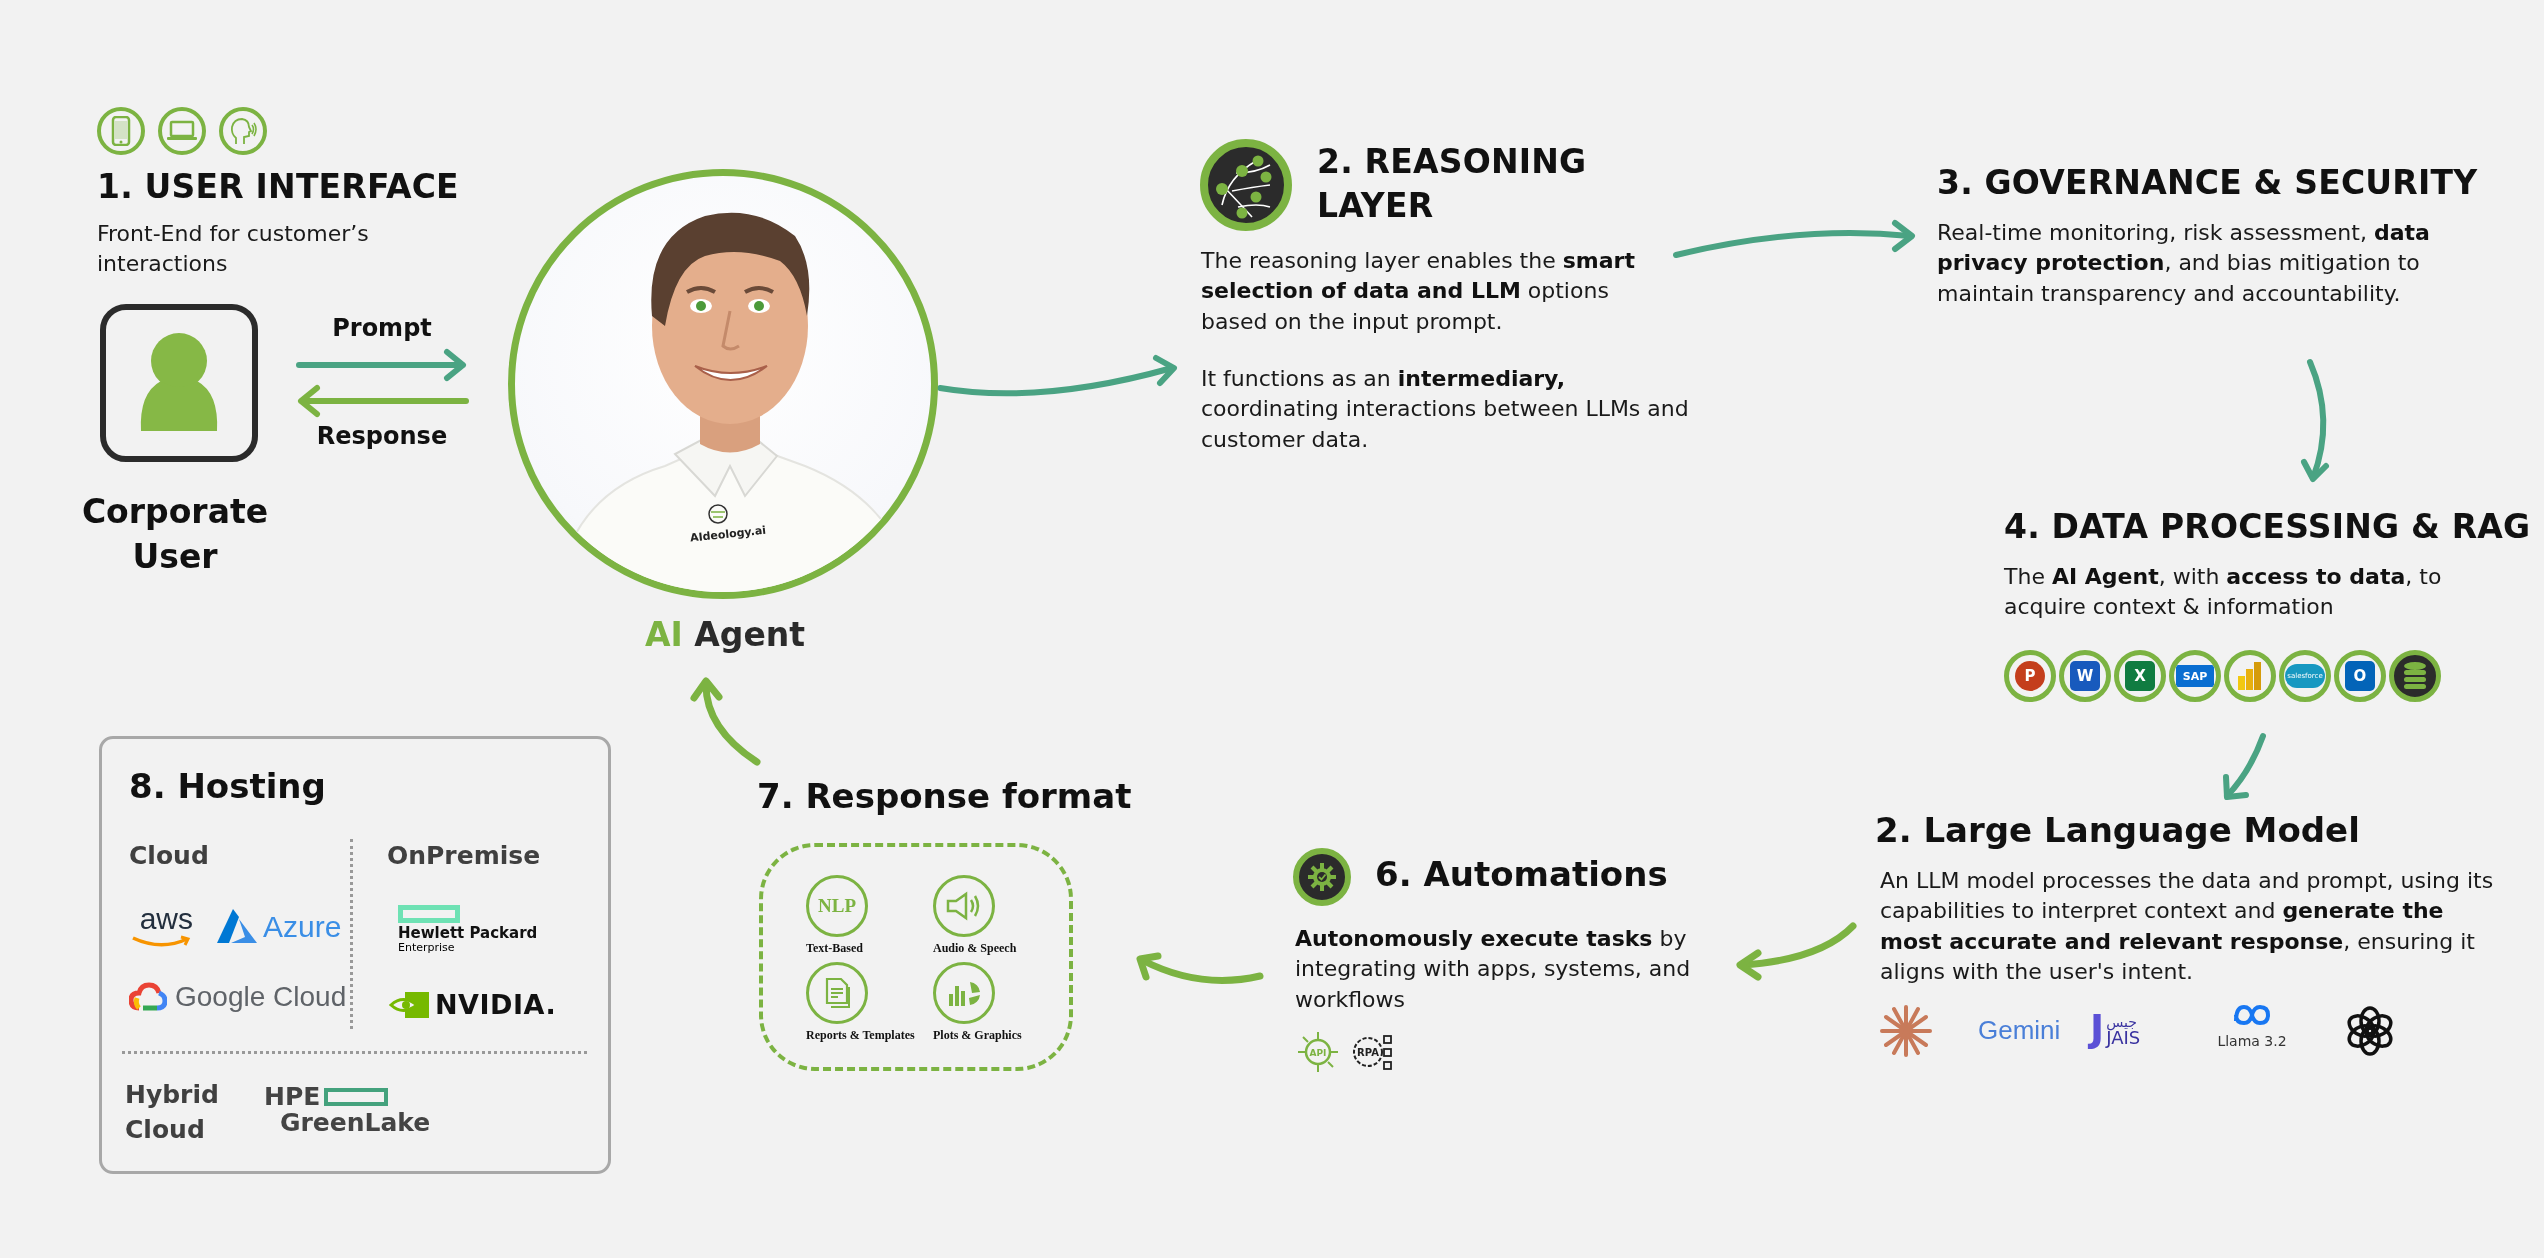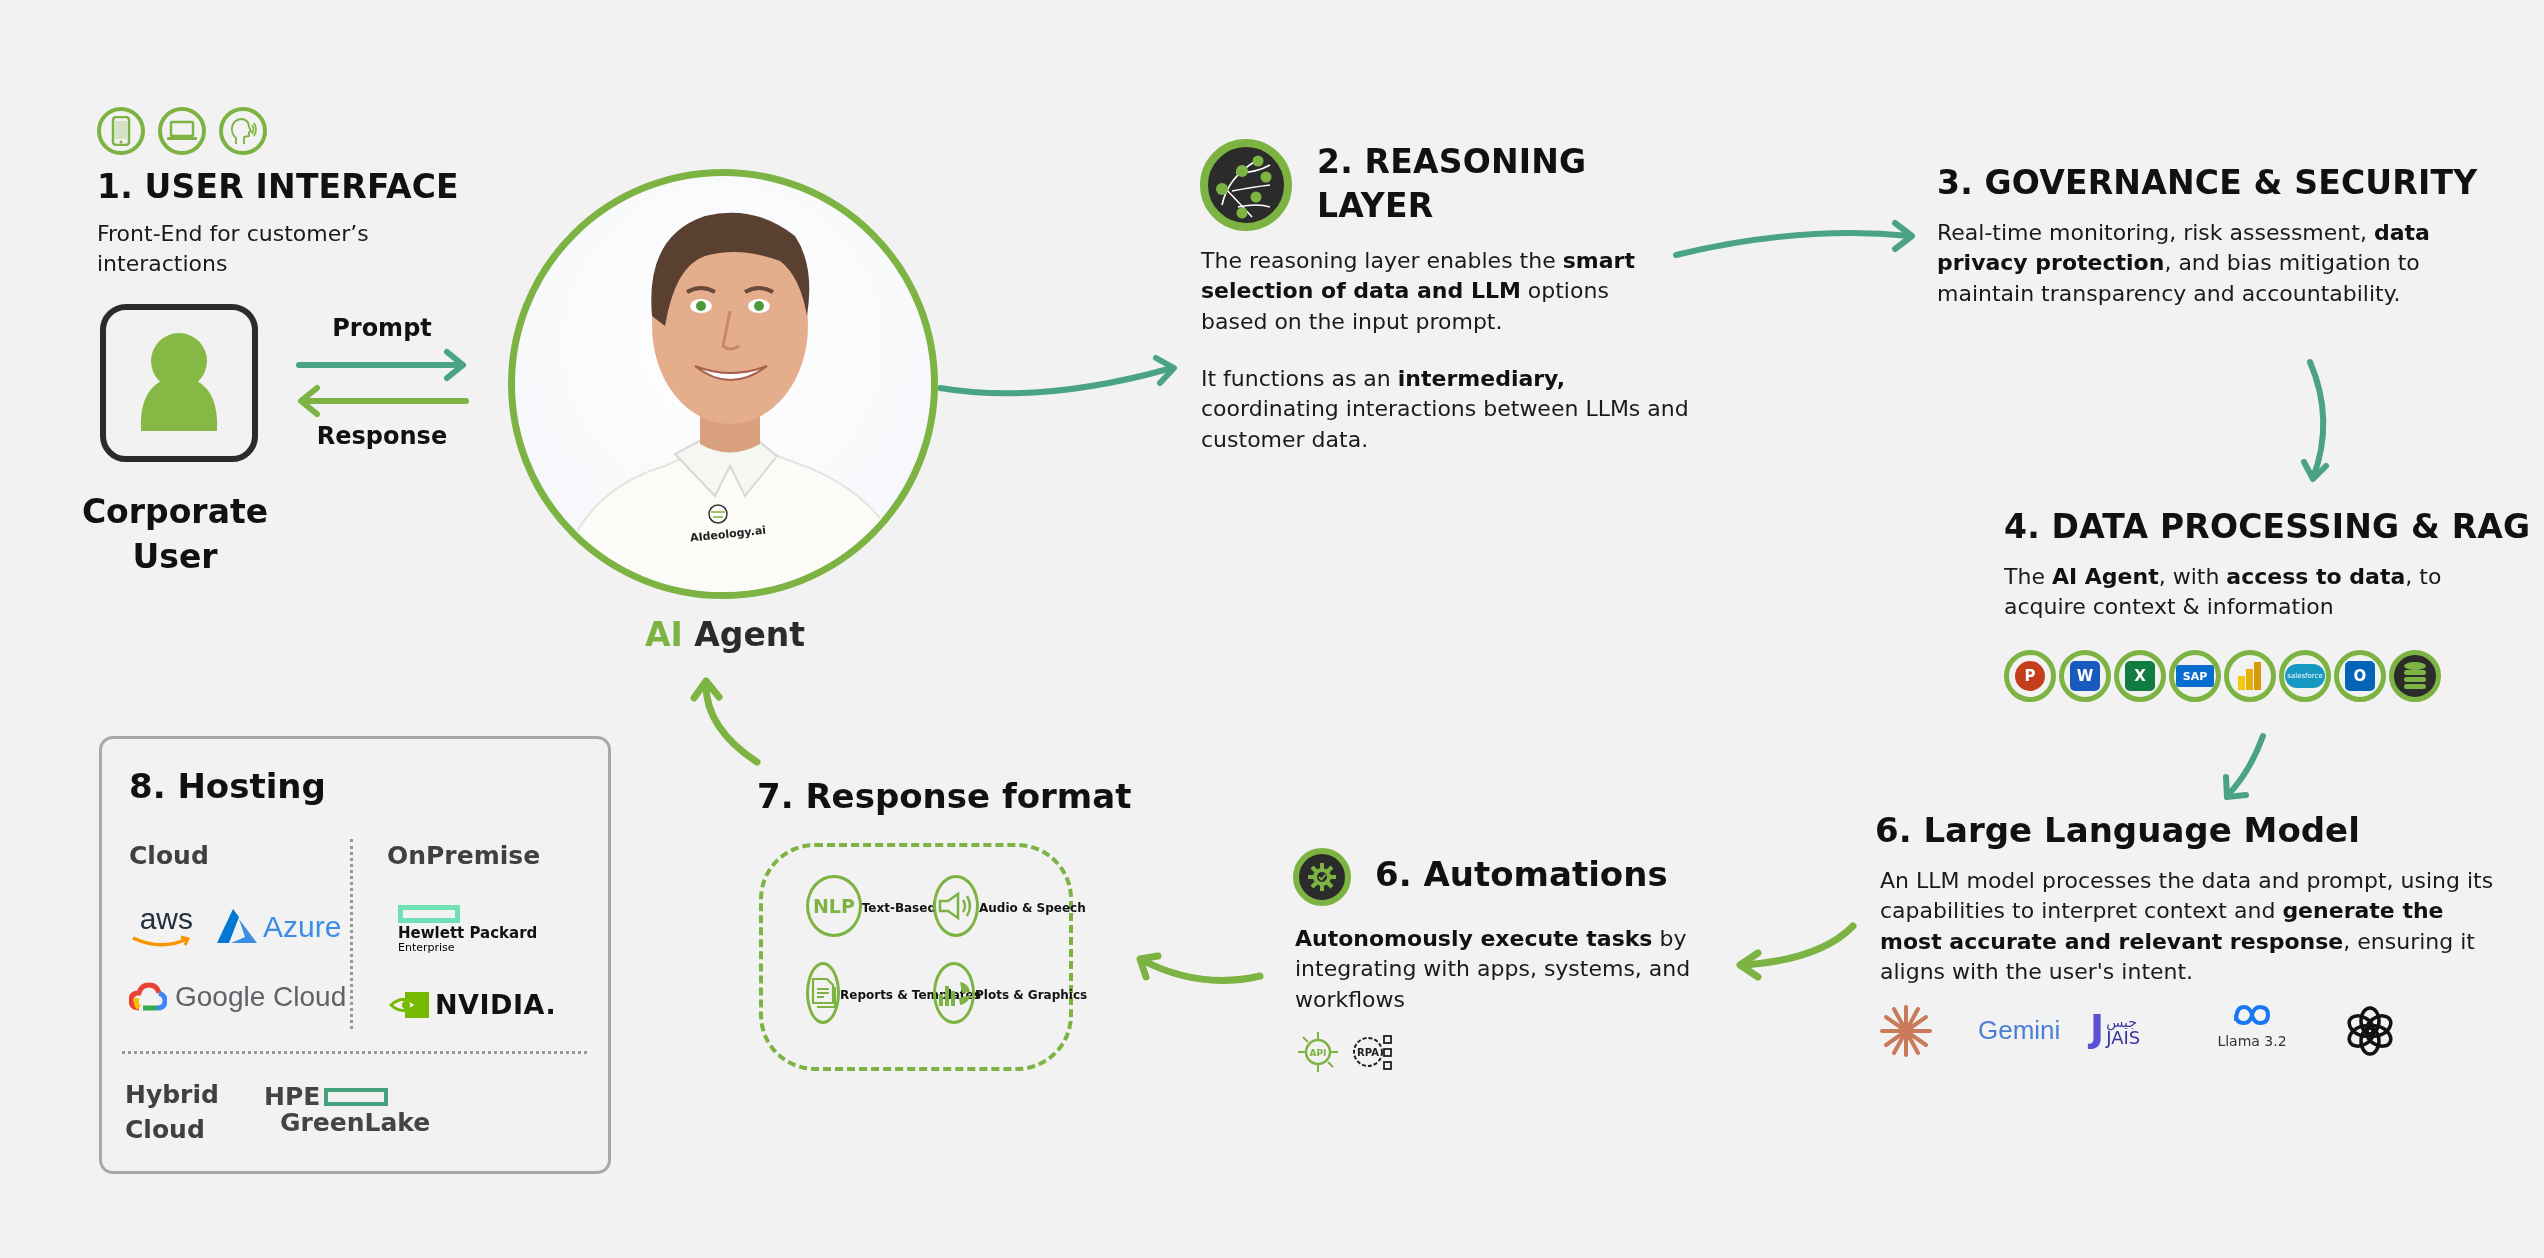--- a/index.html
+++ b/index.html
@@ -11,21 +11,21 @@
   .body-text { font-size: 22px; line-height: 1.38; color: #1a1a1a; }
   .body-text b { font-weight: 700; color: #111; }
   .ring { width: 48px; height: 48px; border: 4px solid #7cb342; border-radius: 50%; display: flex; align-items: center; justify-content: center; }
   .user-box { width: 158px; height: 158px; border: 6px solid #2b2b2b; border-radius: 26px; background: #f2f2f2; display: flex; align-items: center; justify-content: center; }
   .arrow-label { font-weight: 700; font-size: 24px; color: #111; text-align: center; width: 170px; }
   .agent-circle { width: 430px; height: 430px; border: 7px solid #7cb342; border-radius: 50%; background: radial-gradient(circle at 50% 40%, #ffffff 0%, #f7f8fb 70%, #eef0f4 100%); overflow: hidden; position: absolute; }
   .section-icon { width: 92px; height: 92px; border-radius: 50%; background: #2b2b2b; border: 8px solid #7cb342; }
   .app-ring { width: 52px; height: 52px; border-radius: 50%; border: 5px solid #7cb342; background: #f2f2f2; display: flex; align-items: center; justify-content: center; overflow: hidden; }
   .app-tile { width: 30px; height: 30px; border-radius: 5px; display: flex; align-items: center; justify-content: center; font-size: 15px; font-weight: 700; color: #fff; }
   .resp-box { border: 4px dashed #7cb342; border-radius: 56px; }
-  .resp-item { position: absolute; display: flex; flex-direction: row; align-items: center; width: 130px; }
+  .resp-item { position: absolute; display: flex; flex-direction: column; align-items: flex-start; width: 130px; font-family: Liberation Serif, serif; }
   .resp-ring { width: 62px; height: 62px; border: 3px solid #7cb342; border-radius: 50%; display: flex; align-items: center; justify-content: center; }
   .resp-label { font-size: 12px; font-weight: 700; margin-top: 4px; color: #111; white-space: nowrap; }
   .hosting-box { border: 3px solid #a8a8a8; border-radius: 14px; background: #f2f2f2; }
   .host-sub { font-weight: 700; font-size: 25px; color: #404040; }
   .logo-text { font-family: "Liberation Sans", sans-serif; }
 </style>
 </head>
 <body>
 
 <svg class="abs" style="left:0;top:0;" width="2544" height="1258">
@@ -210,21 +210,21 @@
   <div class="app-ring" style="background:#2b2b2b;">
     <svg width="26" height="30" viewBox="0 0 26 30">
         <ellipse cx="13" cy="5" rx="11" ry="4" fill="#7cb342"></ellipse>
         <rect x="2" y="9" width="22" height="5" rx="2.5" fill="#7cb342"></rect>
         <rect x="2" y="16" width="22" height="5" rx="2.5" fill="#7cb342"></rect>
         <rect x="2" y="23" width="22" height="5" rx="2.5" fill="#7cb342"></rect>
       </svg>
   </div>
 </div>
 
-<div class="abs h-mixed" style="left:1875px; top:808px;">6. Large Language Model</div>
+<div class="abs h-mixed" style="left:1875px; top:808px;">2. Large Language Model</div>
 <div class="abs body-text" style="left:1880px; top:866px; width:620px;">
   <span>An LLM model processes the data and prompt, using its capabilities to interpret context and </span><b>generate the most accurate and relevant response</b><span>, ensuring it aligns with the user's intent.</span>
 </div>
 <div class="abs" style="left:1878px; top:1003px; width:520px; height:60px;">
   <svg class="abs" style="left:0; top:0;" width="56" height="56" viewBox="0 0 56 56">
     <g stroke="#c87a5a" stroke-width="4" stroke-linecap="round">
       <line x1="28" y1="4" x2="28" y2="52"></line>
         <line x1="8" y1="14" x2="48" y2="42"></line>
         <line x1="8" y1="42" x2="48" y2="14"></line>
       <line x1="4" y1="28" x2="52" y2="28"></line>

